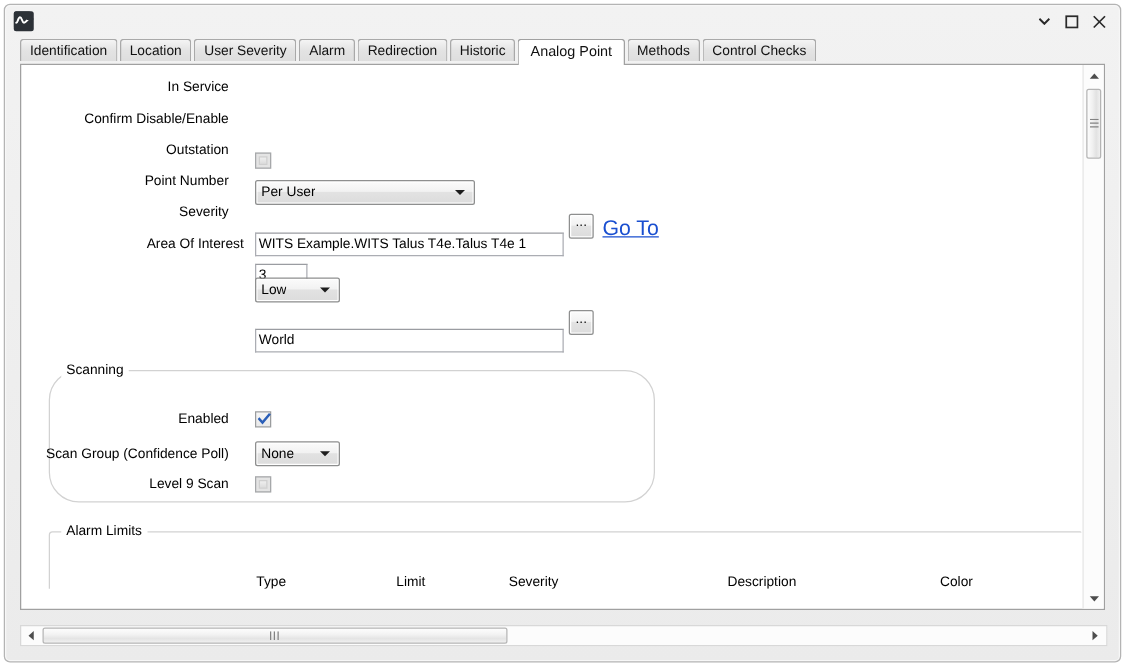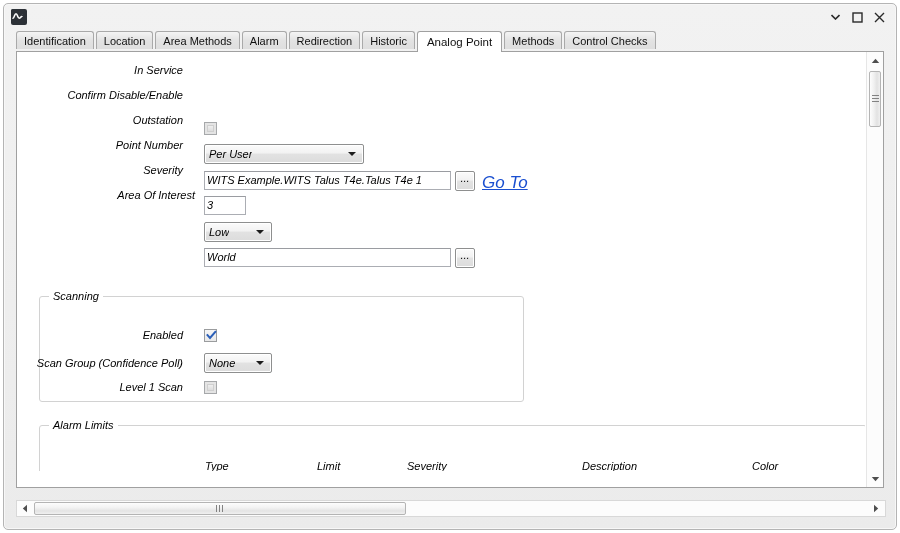--- a/index.html
+++ b/index.html
@@ -124,21 +124,20 @@
     border: 1px solid #a0a0a0;
     box-sizing: border-box;
     overflow: hidden;
   }
   .panel-inner {
     position: absolute;
     left: 0; top: 0;
     width: 848px;
     height: 419px;
     overflow: hidden;
-    font-style: italic;
   }
 
   
   .frow {
     position: absolute;
     display: flex;
     align-items: center;
   }
   .flabel {
     text-align: right;
@@ -185,20 +184,21 @@
     border-top-color: #9c9e a3;
     border-top-color: #9a9ca1;
     background: #ffffff;
     font-family: "Liberation Sans", sans-serif;
     font-size: 11px;
     color: #000;
     padding: 0 2px;
     line-height: 17px;
     white-space: nowrap;
     overflow: hidden;
+    margin-top: 15px;
   }
 
   .combo {
     height: 20px;
     box-sizing: border-box;
     border: 1px solid #8e8f8f;
     border-radius: 2px;
     background: linear-gradient(to bottom, #fbfbfb 0%, #f2f2f2 45%, #e2e2e2 50%, #dcdcdc 100%);
     display: flex;
     align-items: center;
@@ -383,41 +383,41 @@
           <svg width="11" height="11" viewBox="0 0 11 11">
               <path d="M1 1 L10 10 M10 1 L1 10" stroke="#2a2a2a" stroke-width="1.4" fill="none"></path>
             </svg>
         </span>
       </div>
     </div>
 
     <div class="tabstrip">
       <div class="tab">Identification</div>
       <div class="tab">Location</div>
-      <div class="tab">Area Methods</div>
+      <div class="tab">User Severity</div>
       <div class="tab">Alarm</div>
       <div class="tab">Redirection</div>
       <div class="tab">Historic</div>
       <div class="tab active">Analog Point</div>
       <div class="tab">Methods</div>
       <div class="tab">Control Checks</div>
     </div>
 
     <div class="panel">
       <div class="panel-inner">
 
         <div class="frow" style="left:0; top:12px; width:190px;">
           <span class="flabel" style="width:166px;">In Service</span>
         </div>
         <span class="chk disabled" style="position:absolute; left:187px; top:70px;"></span>
 
         <div class="frow" style="left:0; top:37px; width:178px;">
           <span class="flabel" style="width:166px;">Confirm Disable/Enable</span>
         </div>
-        <div class="combo" style="position:absolute; left:187px; top:92px; width:160px;">
+        <div class="combo" style="position:absolute; left:187px; top:92px; width:176px;">
           <span class="cv">Per User</span>
           <span class="arrow"></span>
         </div>
 
         <div class="frow" style="left:0; top:62px; width:178px;">
           <span class="flabel" style="width:166px;">Outstation</span>
         </div>
         <div class="txt" style="position:absolute; left:187px; top:119px; width:247px;">WITS Example.WITS Talus T4e.Talus T4e 1</div>
         <div class="ellipsis-btn" style="position:absolute; left:438px; top:119px;">...</div>
         <span class="link" style="position:absolute; left:465px; top:121px;">Go To</span>
@@ -434,37 +434,37 @@
           <span class="cv">Low</span>
           <span class="arrow"></span>
         </div>
 
         <div class="frow" style="left:0; top:137px; width:178px;">
           <span class="flabel" style="width:166px;padding-left:44px;">Area Of Interest</span>
         </div>
         <div class="txt" style="position:absolute; left:187px; top:196px; width:247px;">World</div>
         <div class="ellipsis-btn" style="position:absolute; left:438px; top:196px;">...</div>
 
-        <div class="group" style="left:22px; top:244px; width:485px; height:106px;">
+        <div class="group" style="left:22px; top:244px; width:485px; height:106px;border-radius:24px;">
           <span class="gtitle">Scanning</span>
         </div>
         <span class="flabel" style="position:absolute; left:14px; top:277px; width:152px; display:block;">Enabled</span>
         <span class="chk" style="position:absolute; left:187px; top:277px;">
           <svg class="tick" viewBox="0 0 11 11">
             <path d="M1.5 5.2 L4 8 L9.3 1.8" stroke="#2b5fb8" stroke-width="2" fill="none" stroke-linecap="square"></path>
           </svg>
         </span>
 
         <span class="flabel" style="position:absolute; left:14px; top:305px; width:152px; display:block;">Scan Group (Confidence Poll)</span>
         <div class="combo" style="position:absolute; left:187px; top:301px; width:68px;">
           <span class="cv">None</span>
           <span class="arrow"></span>
         </div>
 
-        <span class="flabel" style="position:absolute; left:14px; top:329px; width:152px; display:block;">Level 1 Scan</span>
+        <span class="flabel" style="position:absolute; left:14px; top:329px; width:152px; display:block;">Level 9 Scan</span>
         <span class="chk disabled" style="position:absolute; left:187px; top:329px;"></span>
 
         <div class="group" style="left:22px; top:373px; width:828px; height:120px;">
           <span class="gtitle">Alarm Limits</span>
         </div>
 
         <span class="colhdr" style="left:188px; top:408px;">Type</span>
         <span class="colhdr" style="left:300px; top:408px;">Limit</span>
         <span class="colhdr" style="left:390px; top:408px;">Severity</span>
         <span class="colhdr" style="left:565px; top:408px;">Description</span>

